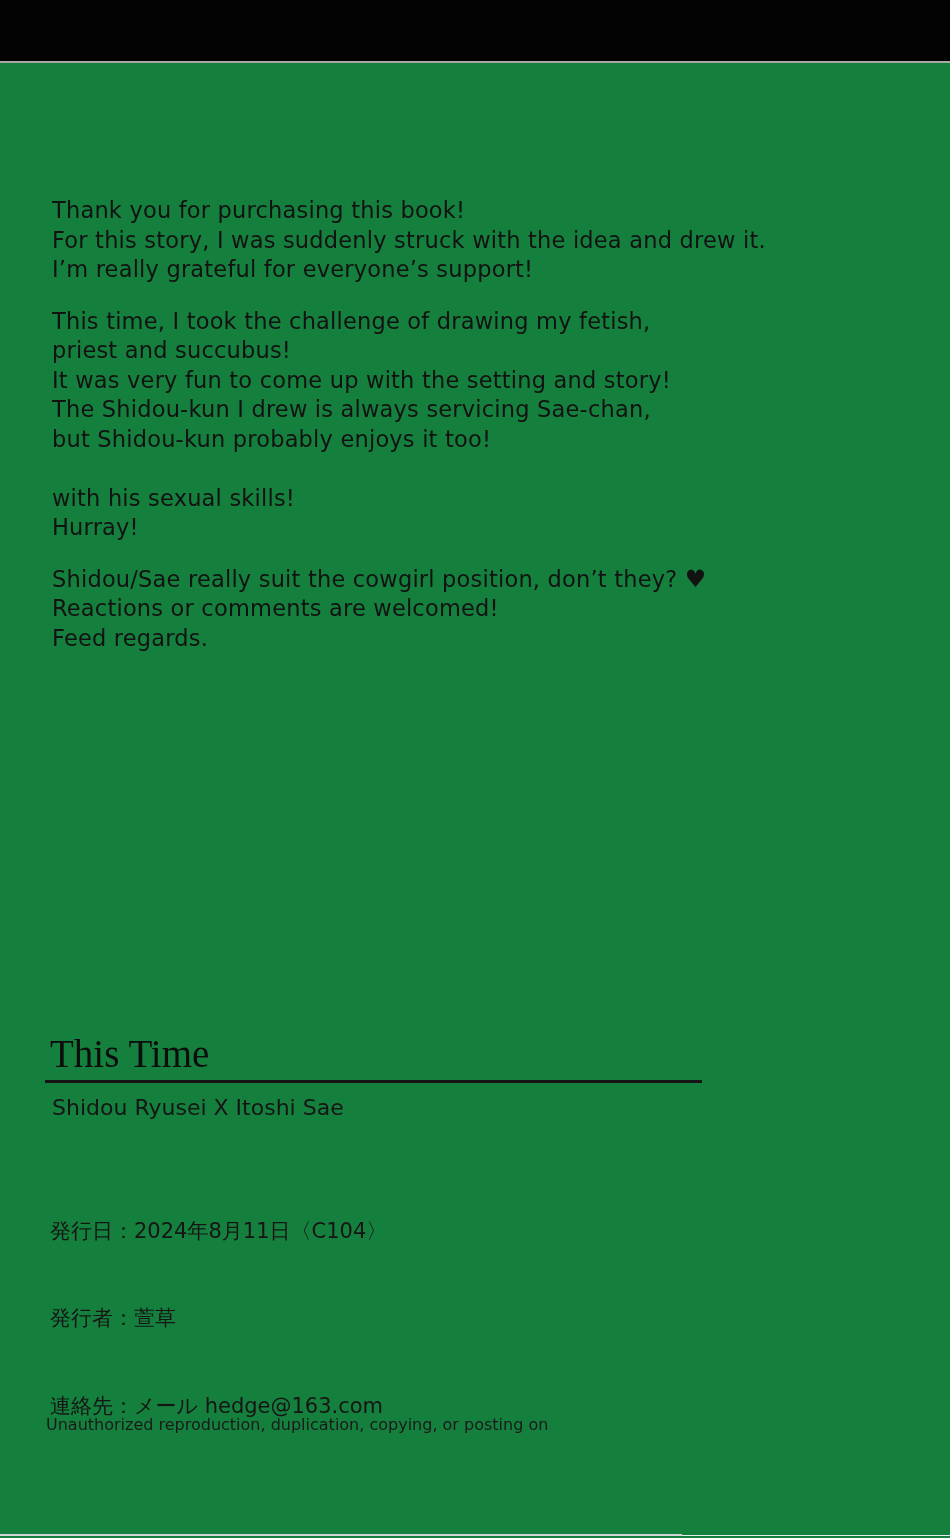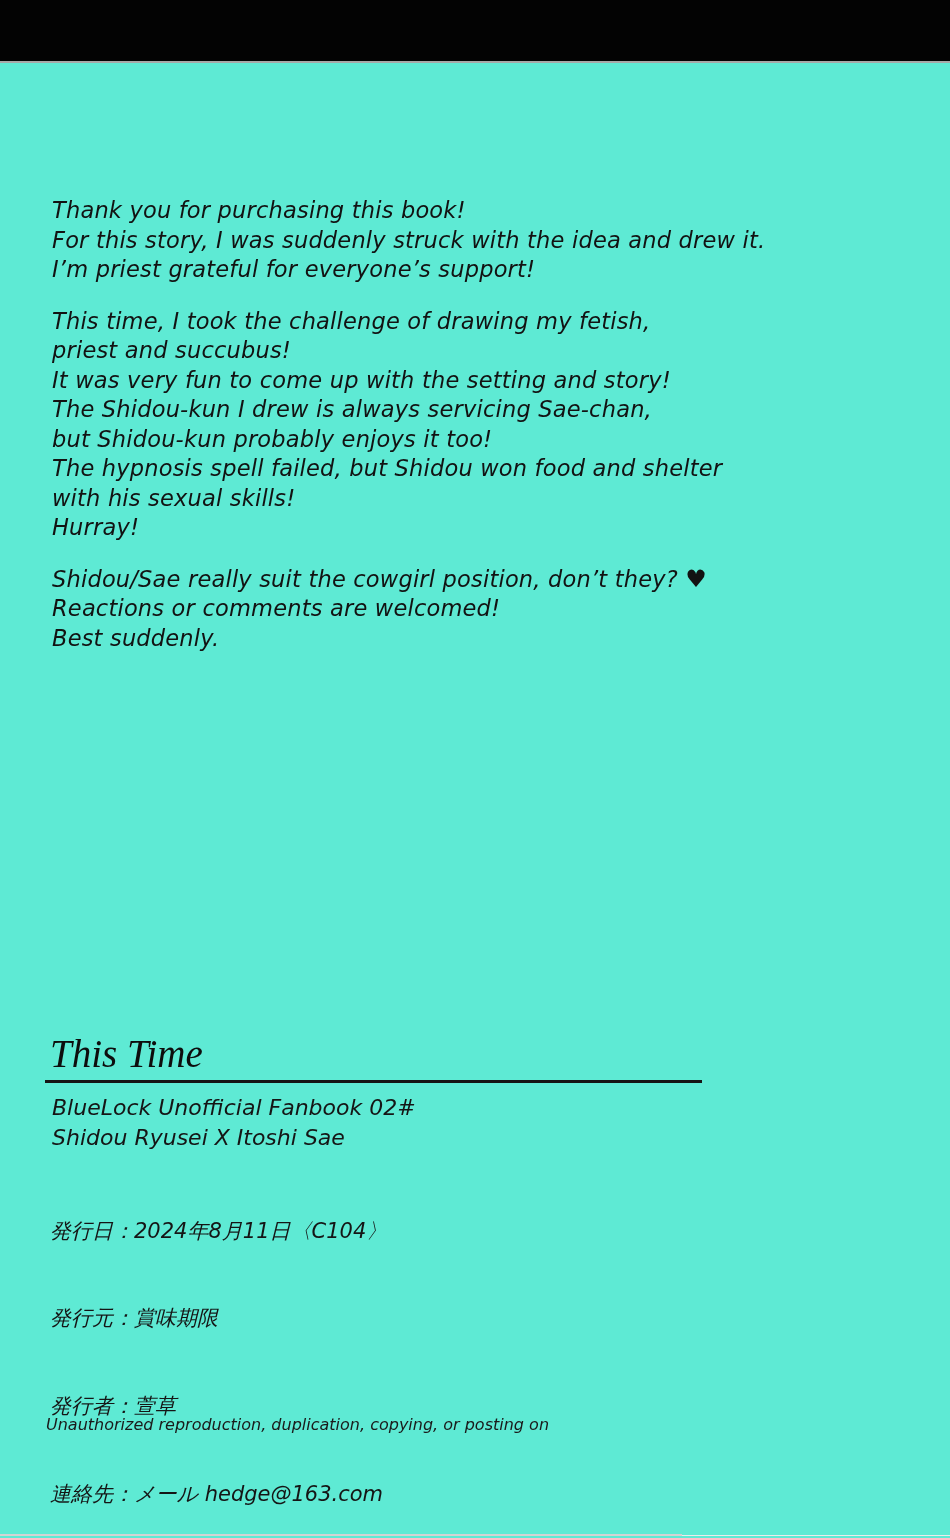--- a/index.html
+++ b/index.html
@@ -1,19 +1,19 @@
 <!DOCTYPE html>
 <html><head>
 <meta charset="utf-8">
 <style>
   html,body { margin:0; padding:0; background:#ffffff; }
   .page {
     position:relative; width:950px; height:1538px;
-    background:#5eead4; overflow:hidden;
-    font-family:"DejaVu Sans", sans-serif; color:#121212;font-style:italic;
+    background:#15803d; overflow:hidden;
+    font-family:"DejaVu Sans", sans-serif; color:#121212;
   }
   .topbar {
     position:absolute; top:0; left:0; width:950px; height:61px;
     background:#030303; border-bottom:2px solid #a8a8a8;
   }
   .afterword {
     position:absolute; left:52px; top:196px; width:850px;
     font-size:22.5px; line-height:29.5px; letter-spacing:0.2px;
   }
   .afterword p { margin:0; }
@@ -55,53 +55,51 @@
 <body>
 
 <div class="page">
 
   <div class="topbar"></div>
 
   <div class="afterword">
     <p class="gap-s">
       <span>Thank you for purchasing this book!</span><br>
       <span>For this story, I was suddenly struck with the idea and drew it.</span><br>
-      <span>I’m priest grateful for everyone’s support!</span>
+      <span>I’m really grateful for everyone’s support!</span>
     </p>
     <p class="gap-s">
       <span>This time, I took the challenge of drawing my fetish,</span><br>
       <span>priest and succubus!</span><br>
       <span>It was very fun to come up with the setting and story!</span><br>
       <span>The Shidou-kun I drew is always servicing Sae-chan,</span><br>
       <span>but Shidou-kun probably enjoys it too!</span><br>
-      <span>The hypnosis spell failed, but Shidou won food and shelter</span><br>
+      <br>
       <span>with his sexual skills!</span><br>
       <span>Hurray!</span>
     </p>
     <p class="gap-l">
       <span>Shidou/Sae really suit the cowgirl position, don’t they? </span><span class="heart">♥</span>
     </p>
     <p>
       <span>Reactions or comments are welcomed!</span><br>
-      <span>Best suddenly.</span>
+      <span>Feed regards.</span>
     </p>
   </div>
 
   <div class="colophon-title">This Time</div>
 
   <div class="colophon-rule"></div>
 
   <div class="colophon-subtitle">
-    <div>BlueLock Unofficial Fanbook 02#</div>
     <div>Shidou Ryusei X Itoshi Sae</div>
   </div>
 
   <div class="colophon-details">
     <div>発行日：2024年8月11日〈C104〉</div>
-    <div>発行元：賞味期限</div>
     <div>発行者：萱草</div>
     <div>連絡先：メール hedge@163.com</div>
     
     
     
   </div>
 
   <div class="footer-note">
     <div>Unauthorized reproduction, duplication, copying, or posting on</div>
   </div>

